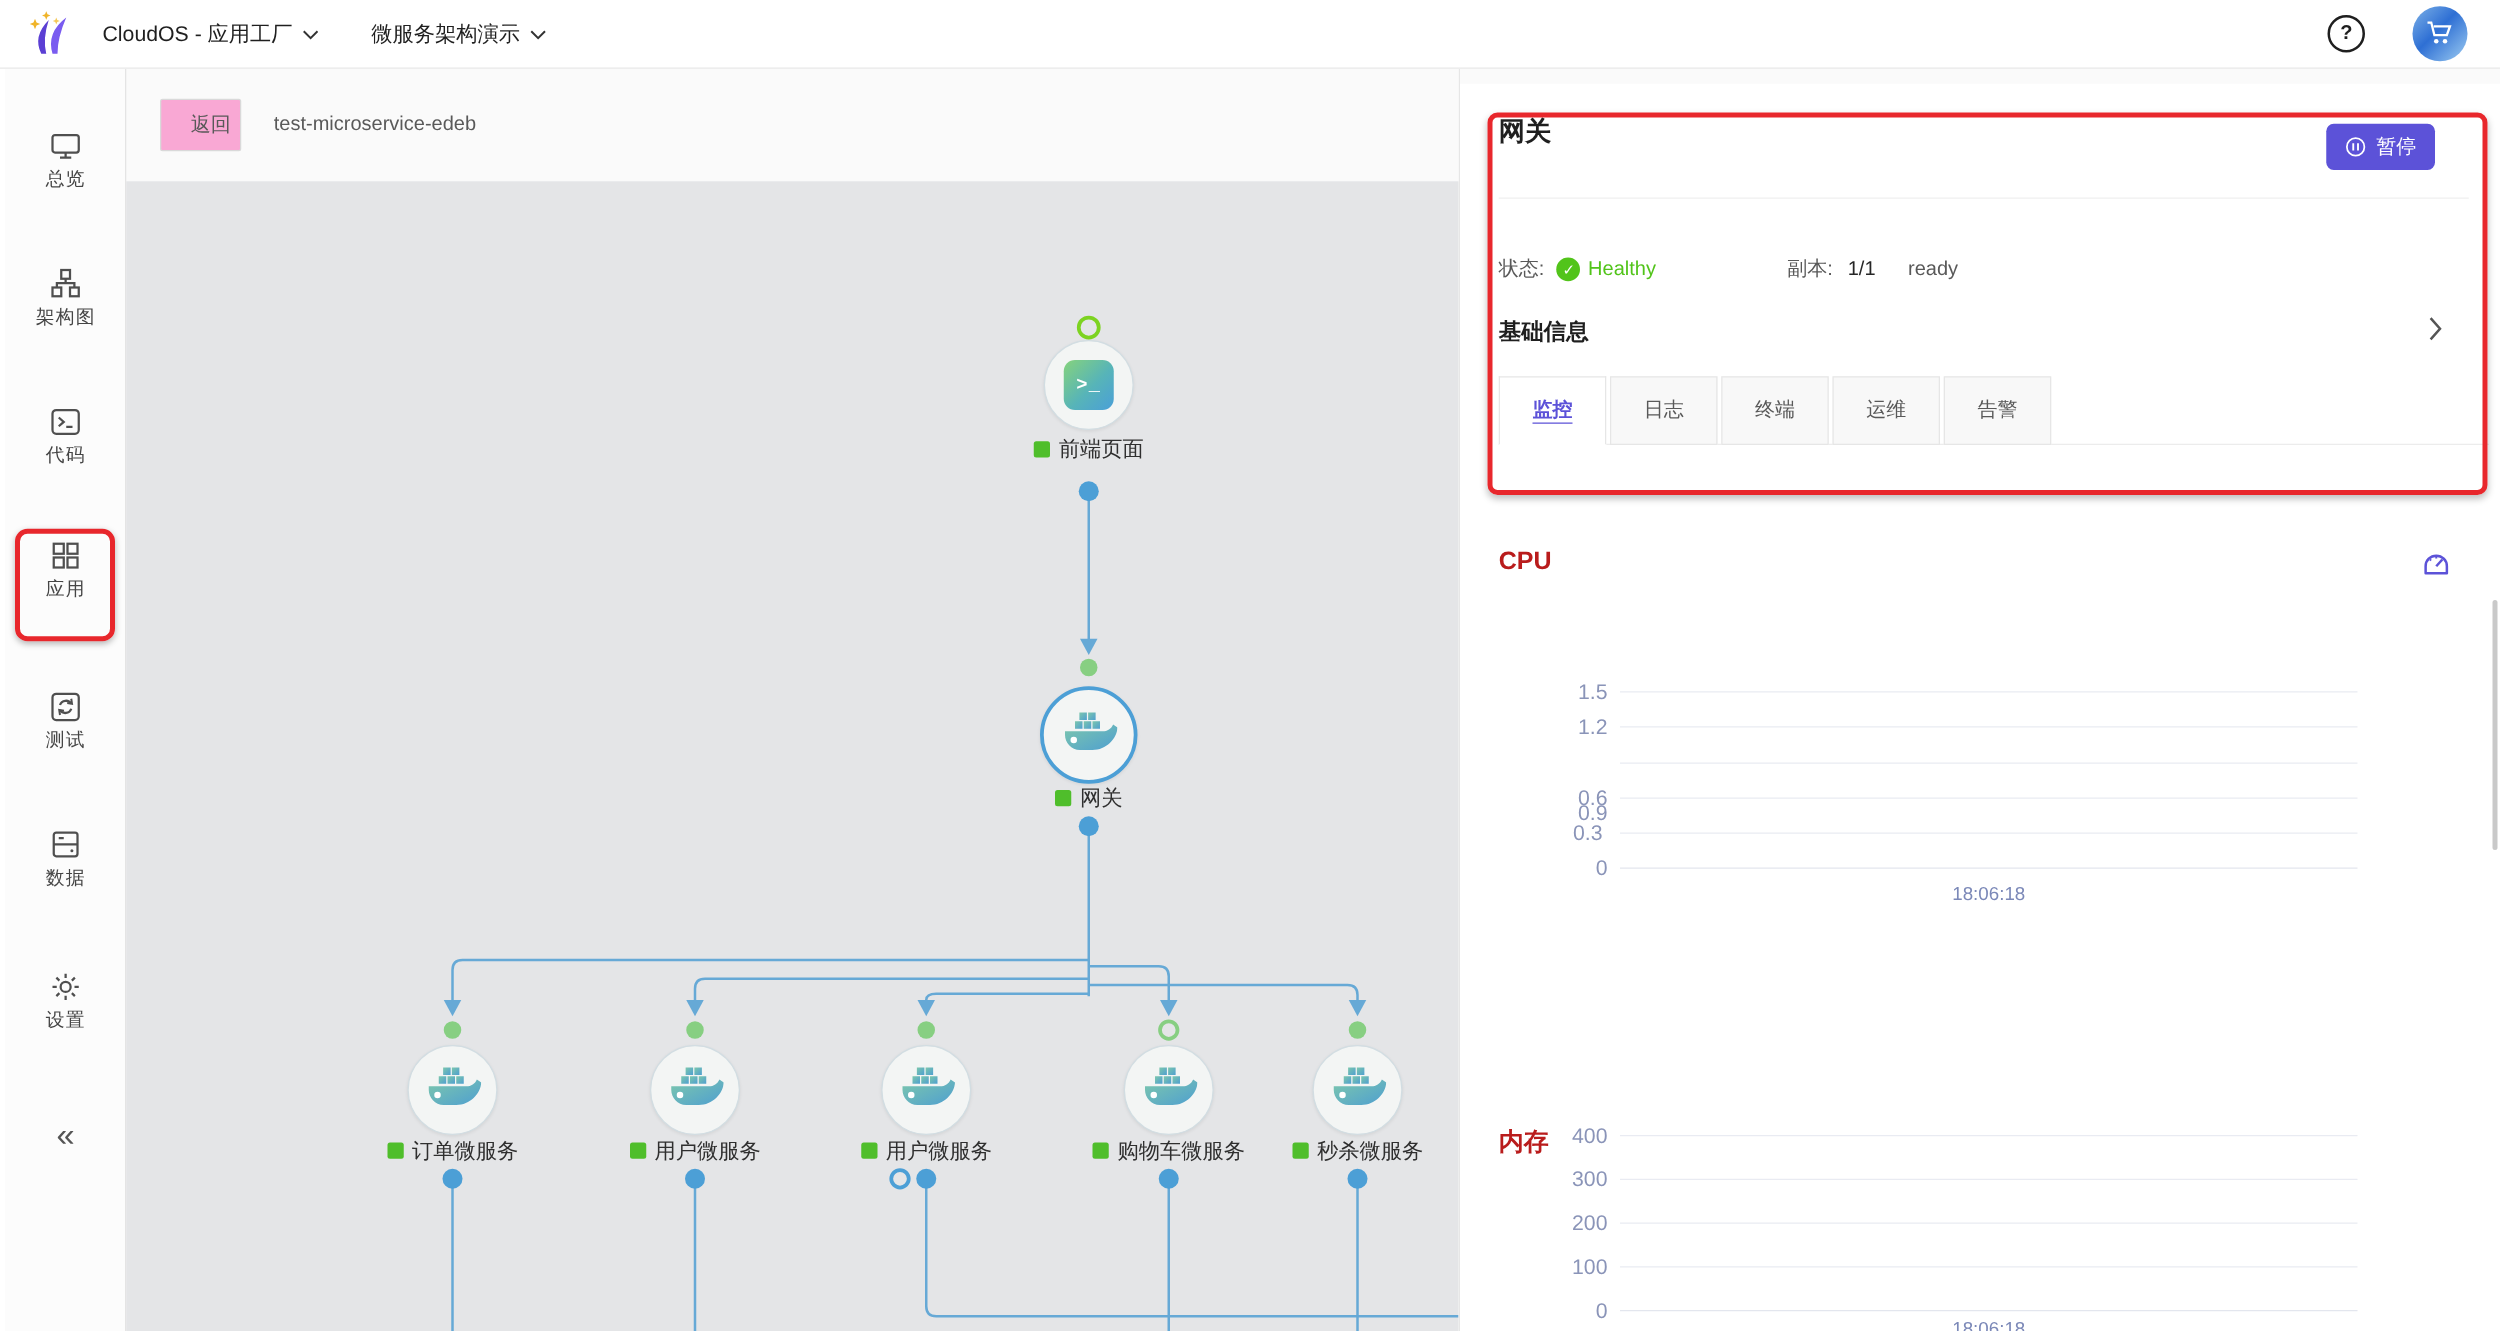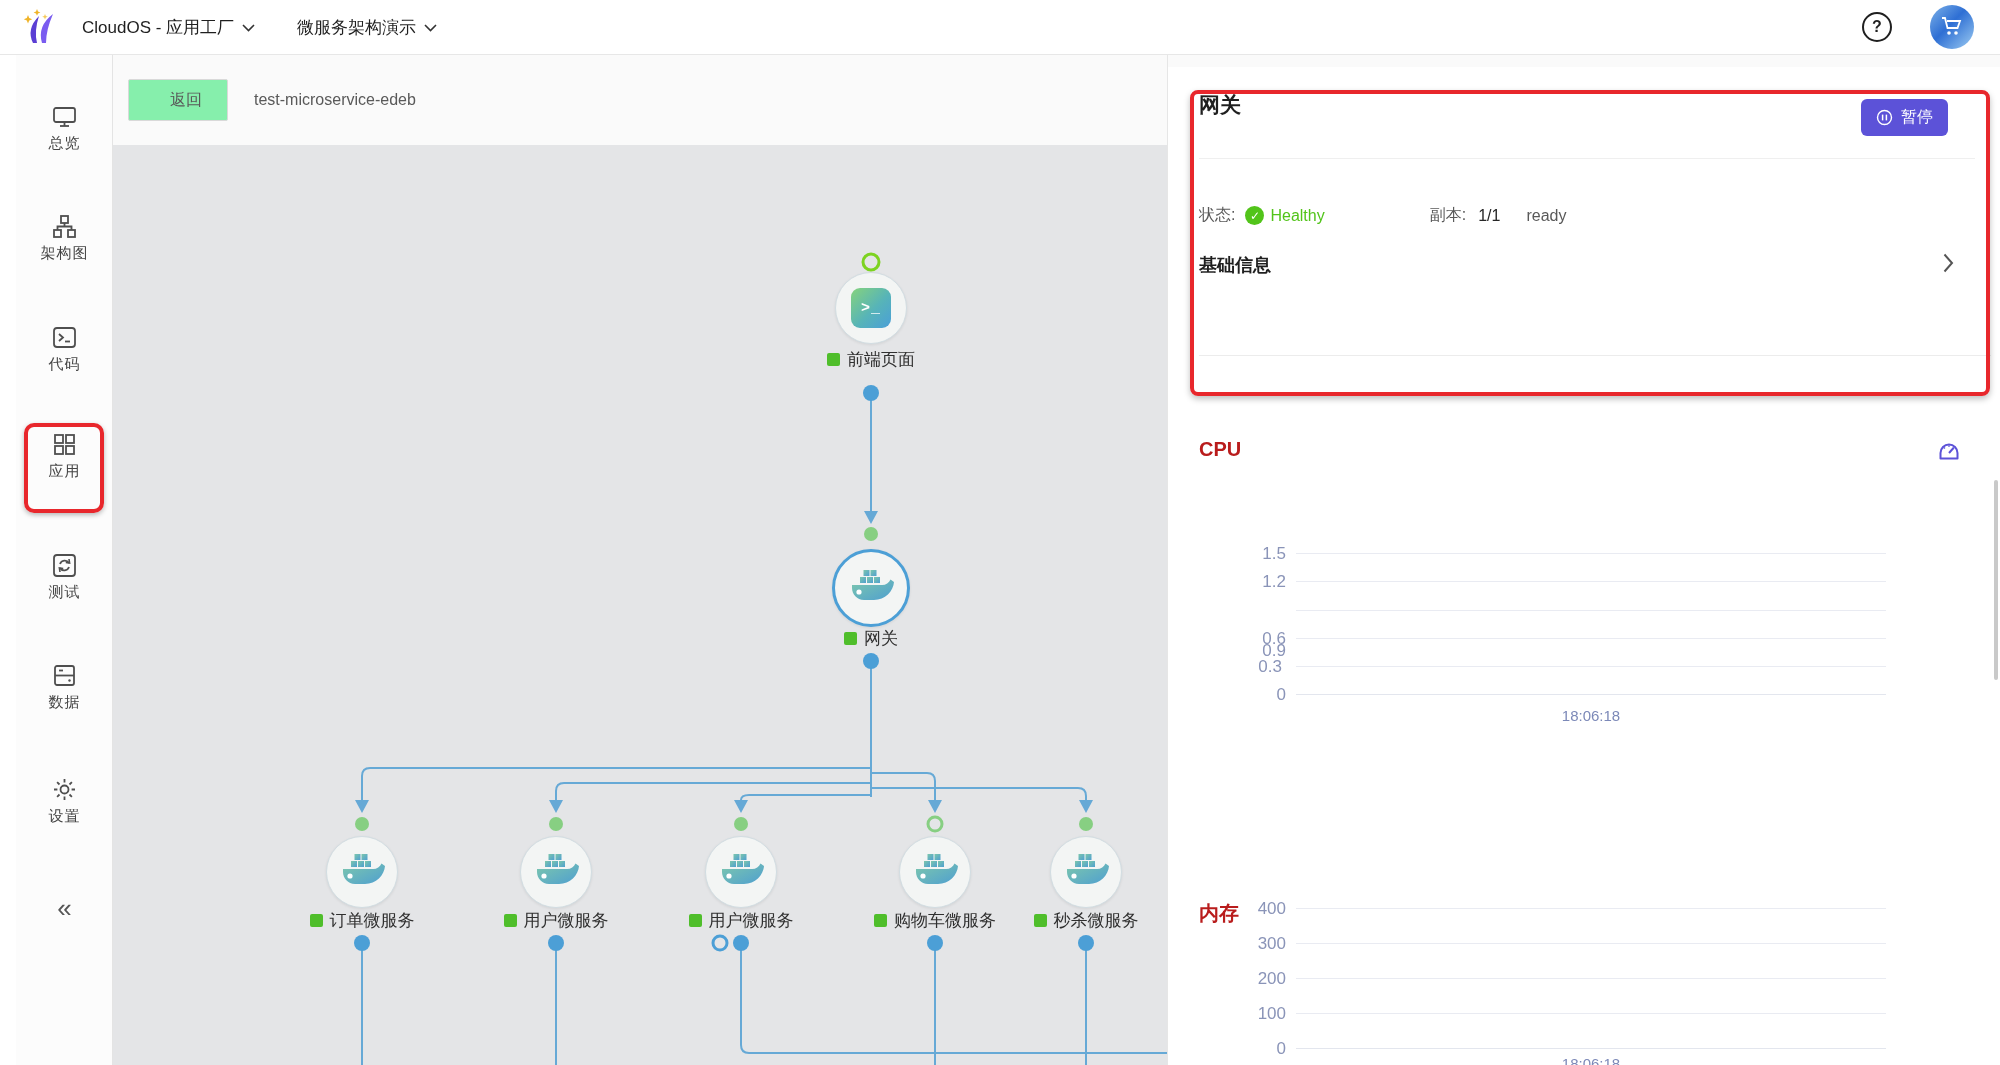--- a/index.html
+++ b/index.html
@@ -15,35 +15,35 @@
   .header-title.second { margin-left:42px; }
   .chev-down { margin-top:2px; }
   .header-right { margin-left:auto; display:flex; align-items:center; gap:38px; margin-right:26px; }
   .help-circle { width:30px; height:30px; border:2.4px solid #1f1f1f; border-radius:50%;
                  display:flex; align-items:center; justify-content:center; font-size:16px; font-weight:bold; color:#1f1f1f; cursor:pointer; }
   .avatar { width:44px; height:44px; border-radius:50%; overflow:hidden; cursor:pointer;
             background:linear-gradient(135deg,#7fb3e8 0%,#2e6fd4 45%,#9ecdf2 100%); position:relative; }
   .avatar svg { position:absolute; left:8px; top:8px; }
 
   
-  .sidebar { position:absolute; top:55px; left:16px; width:97px; height:1010px; background:#fcfcfc;
+  .sidebar { position:absolute; top:55px; left:4px; width:97px; height:1010px; background:#fcfcfc;
              border-right:1px solid #e4e4e4; z-index:30; }
   .side-item { position:absolute; left:0; width:97px; text-align:center; cursor:pointer; color:#4d4d4d; }
   .side-item .s-icon { display:block; margin:0 auto 4px auto; width:27px; height:27px; }
   .side-item .s-label { font-size:15px; color:#454545; letter-spacing:1px; }
   .side-collapse { position:absolute; left:0; width:97px; text-align:center; font-size:26px; color:#555; cursor:pointer; }
   .side-red-box { position:absolute; left:8px; top:368px; width:80px; height:90px;
                   border:4px solid #e8272c; border-radius:10px; pointer-events:none;
                   box-shadow:0 2px 5px rgba(0,0,0,.28); z-index:5; }
 
   
   .canvas-col { position:absolute; top:55px; left:98px; width:1069px; height:1010px; }
   .toolbar { position:absolute; top:0; left:0; width:100%; height:90px; background:#fafafa;
              display:flex; align-items:center; padding-left:30px; gap:26px; }
-  .back-btn { width:100px; height:42px; background:#86efac; border:1px solid #d9d9d9; border-radius:2px;
+  .back-btn { width:65px; height:42px; background:#f9a8d4; border:1px solid #d9d9d9; border-radius:2px;
               font-size:16px; color:#595959; display:flex; align-items:center; justify-content:center; cursor:pointer;padding-left:16px; }
   .canvas-title { font-size:16px; color:#595959; }
   .canvas { position:absolute; top:90px; left:0; width:1069px; height:920px; background:#e4e5e7; overflow:hidden; }
   .edges { position:absolute; top:0; left:0; }
 
   .node-circle { position:absolute; width:72px; height:72px; border-radius:50%;
                  background:#f3f5f4; border:1px solid #d2dde2; display:flex; align-items:center; justify-content:center;
                  box-shadow:0 1px 3px rgba(0,0,0,.08); cursor:pointer; z-index:3; }
   .node-circle.selected { width:78px; height:78px; border:3px solid #4c9fd6; }
   .term-icon { width:40px; height:40px; border-radius:9px; background:linear-gradient(135deg,#86d37c 0%,#57b4b8 55%,#4a9fd8 100%);
@@ -401,20 +401,27 @@
       <span class="rep-value">1/1</span>
       <span class="rep-state">ready</span>
     </div>
 
     <div class="basic-info">基础信息</div>
     <svg class="basic-chev" width="11" height="20" viewBox="0 0 11 20">
       <polyline points="1.5,1.5 9,10 1.5,18.5" fill="none" stroke="#555" stroke-width="2"></polyline>
     </svg>
 
     <div class="tabs-hairline"></div>
+    <div class="tabs">
+      <div class="tab active">监控</div>
+      <div class="tab">日志</div>
+      <div class="tab">终端</div>
+      <div class="tab">运维</div>
+      <div class="tab">告警</div>
+    </div>
 
     <div class="red-box-panel"></div>
 
     <div class="chart-title" style="top:383px;">CPU</div>
     <svg class="gauge-icon" width="26" height="26" viewBox="0 0 26 26">
       <path d="M4.5 21.5 v-5.5 a8.5 8.5 0 0 1 17 0 v5.5 Z" fill="none" stroke="#5c52d8" stroke-width="2" stroke-linejoin="round"></path>
       <line x1="13" y1="16" x2="17.5" y2="11" stroke="#5c52d8" stroke-width="2"></line>
       <line x1="8" y1="10.5" x2="8.8" y2="11.5" stroke="#5c52d8" stroke-width="1.6"></line>
       <line x1="13" y1="8.5" x2="13" y2="9.8" stroke="#5c52d8" stroke-width="1.6"></line>
       <line x1="18" y1="10.5" x2="17.2" y2="11.5" stroke="#5c52d8" stroke-width="1.6"></line>

